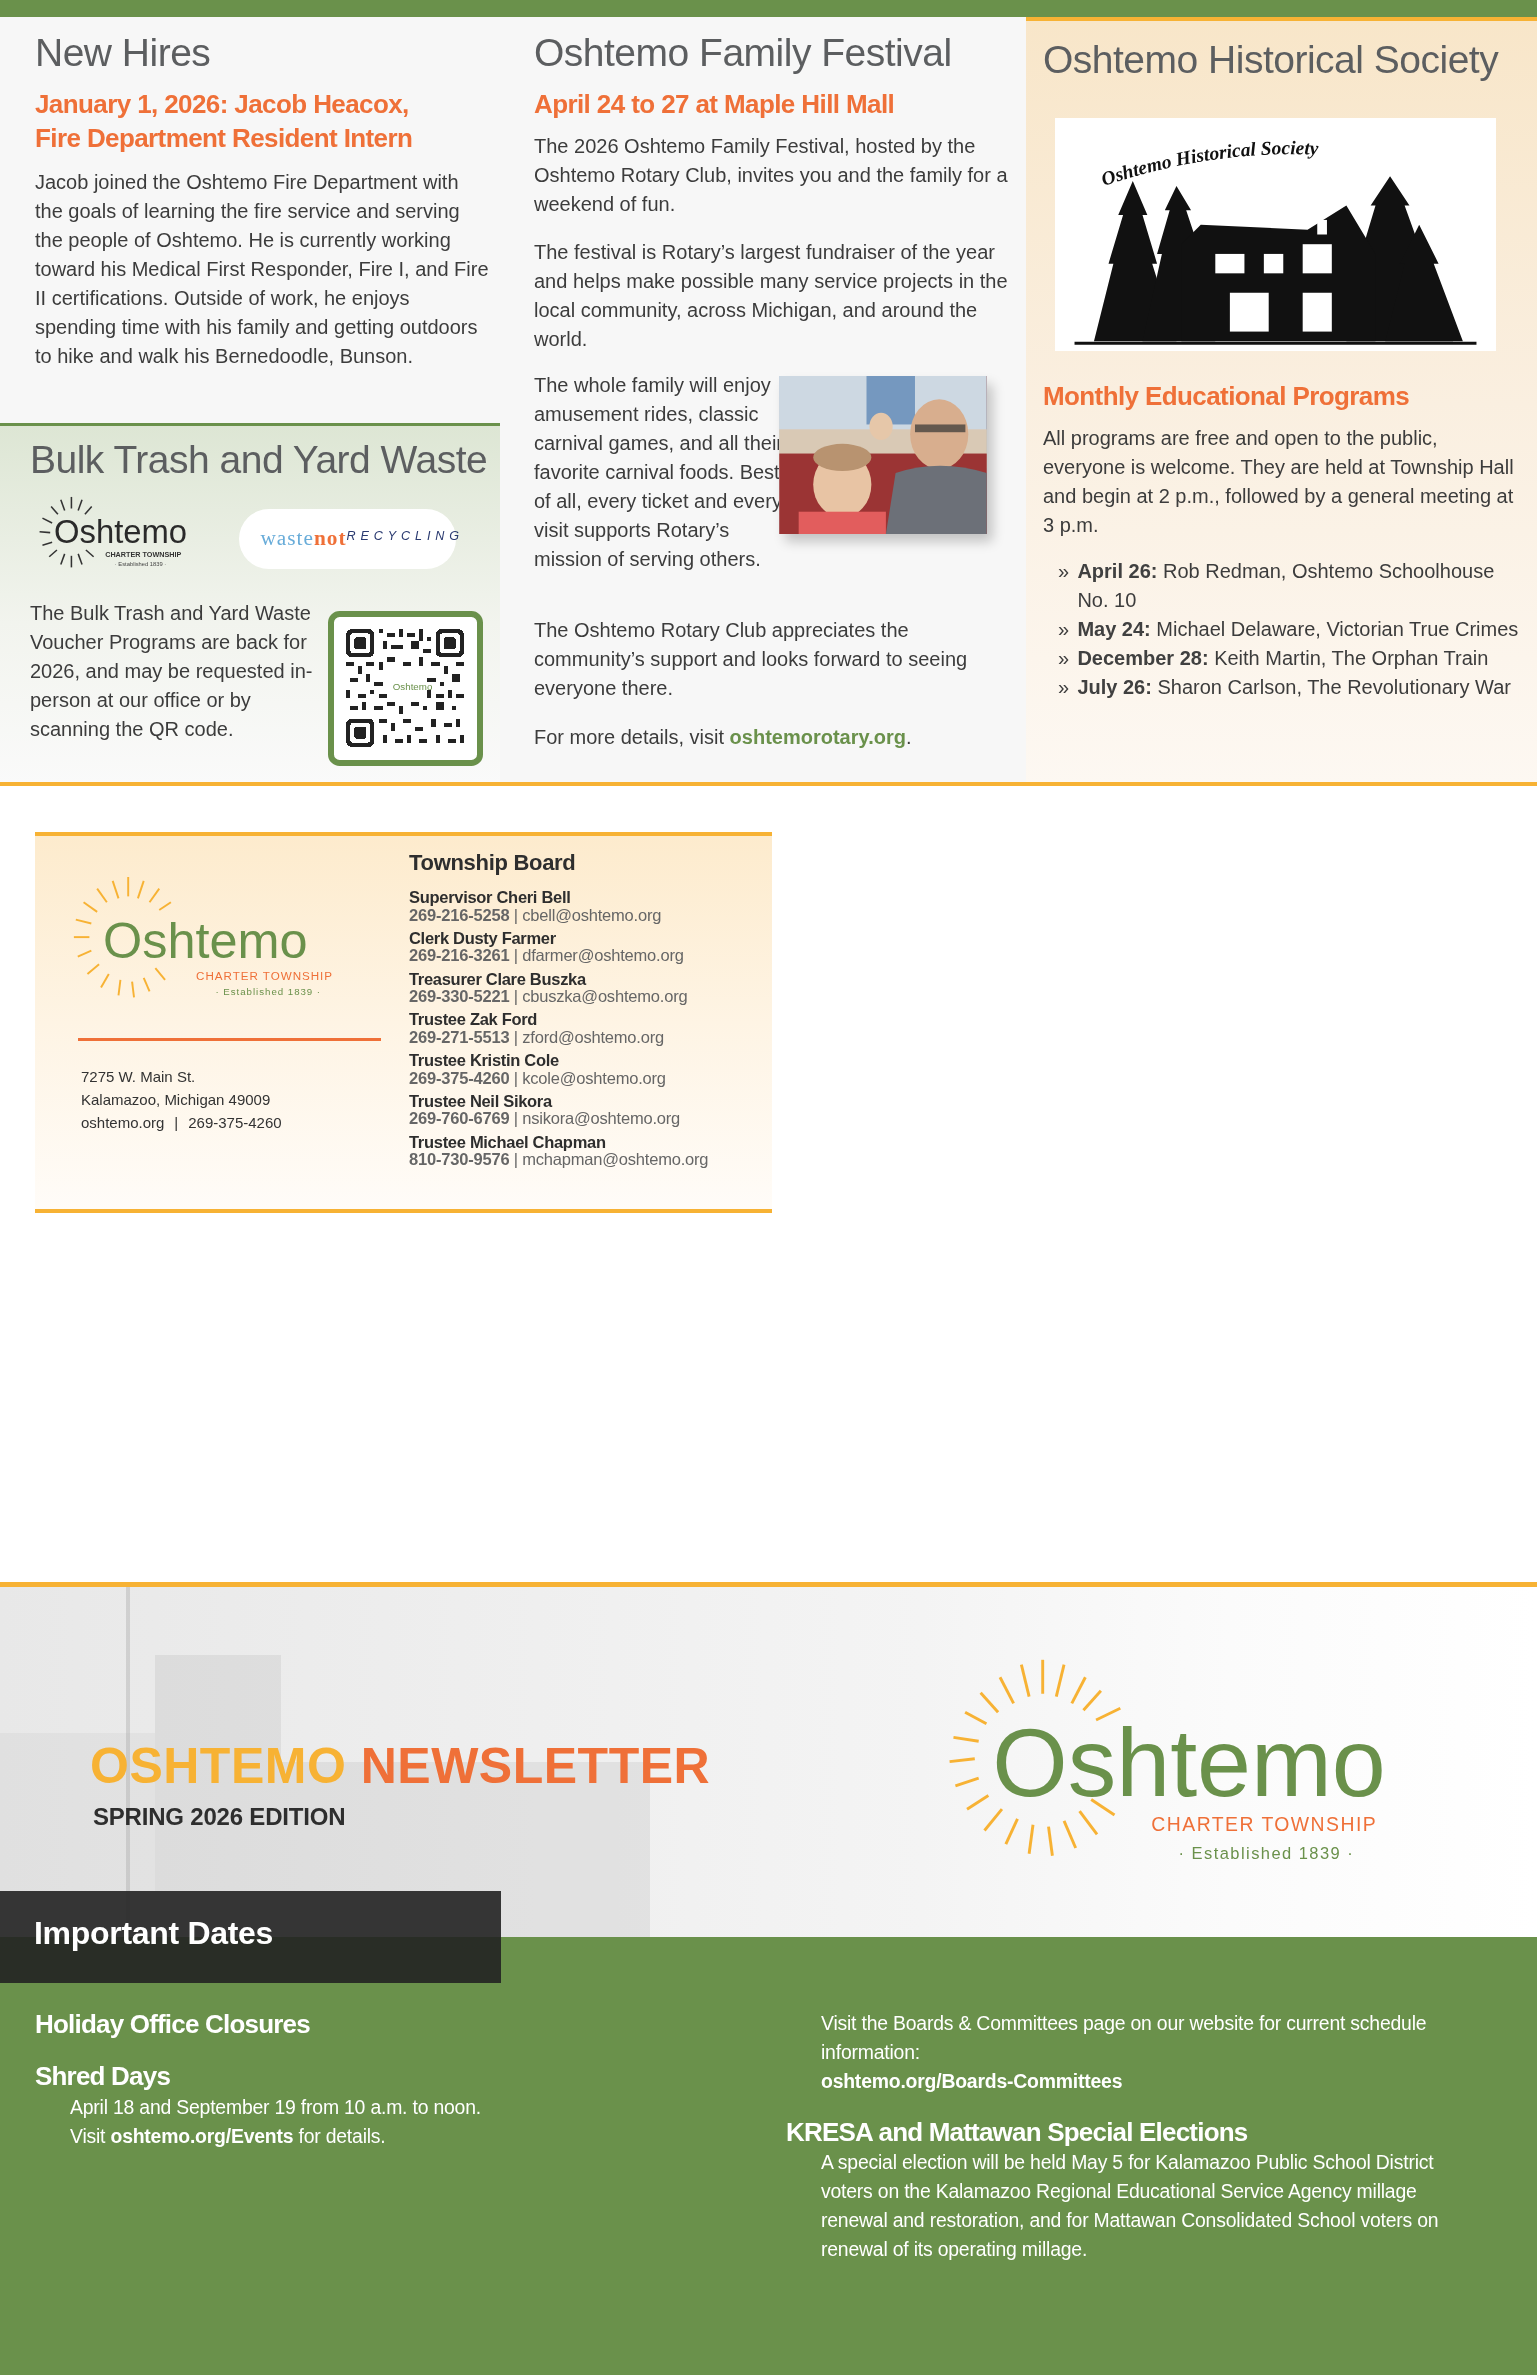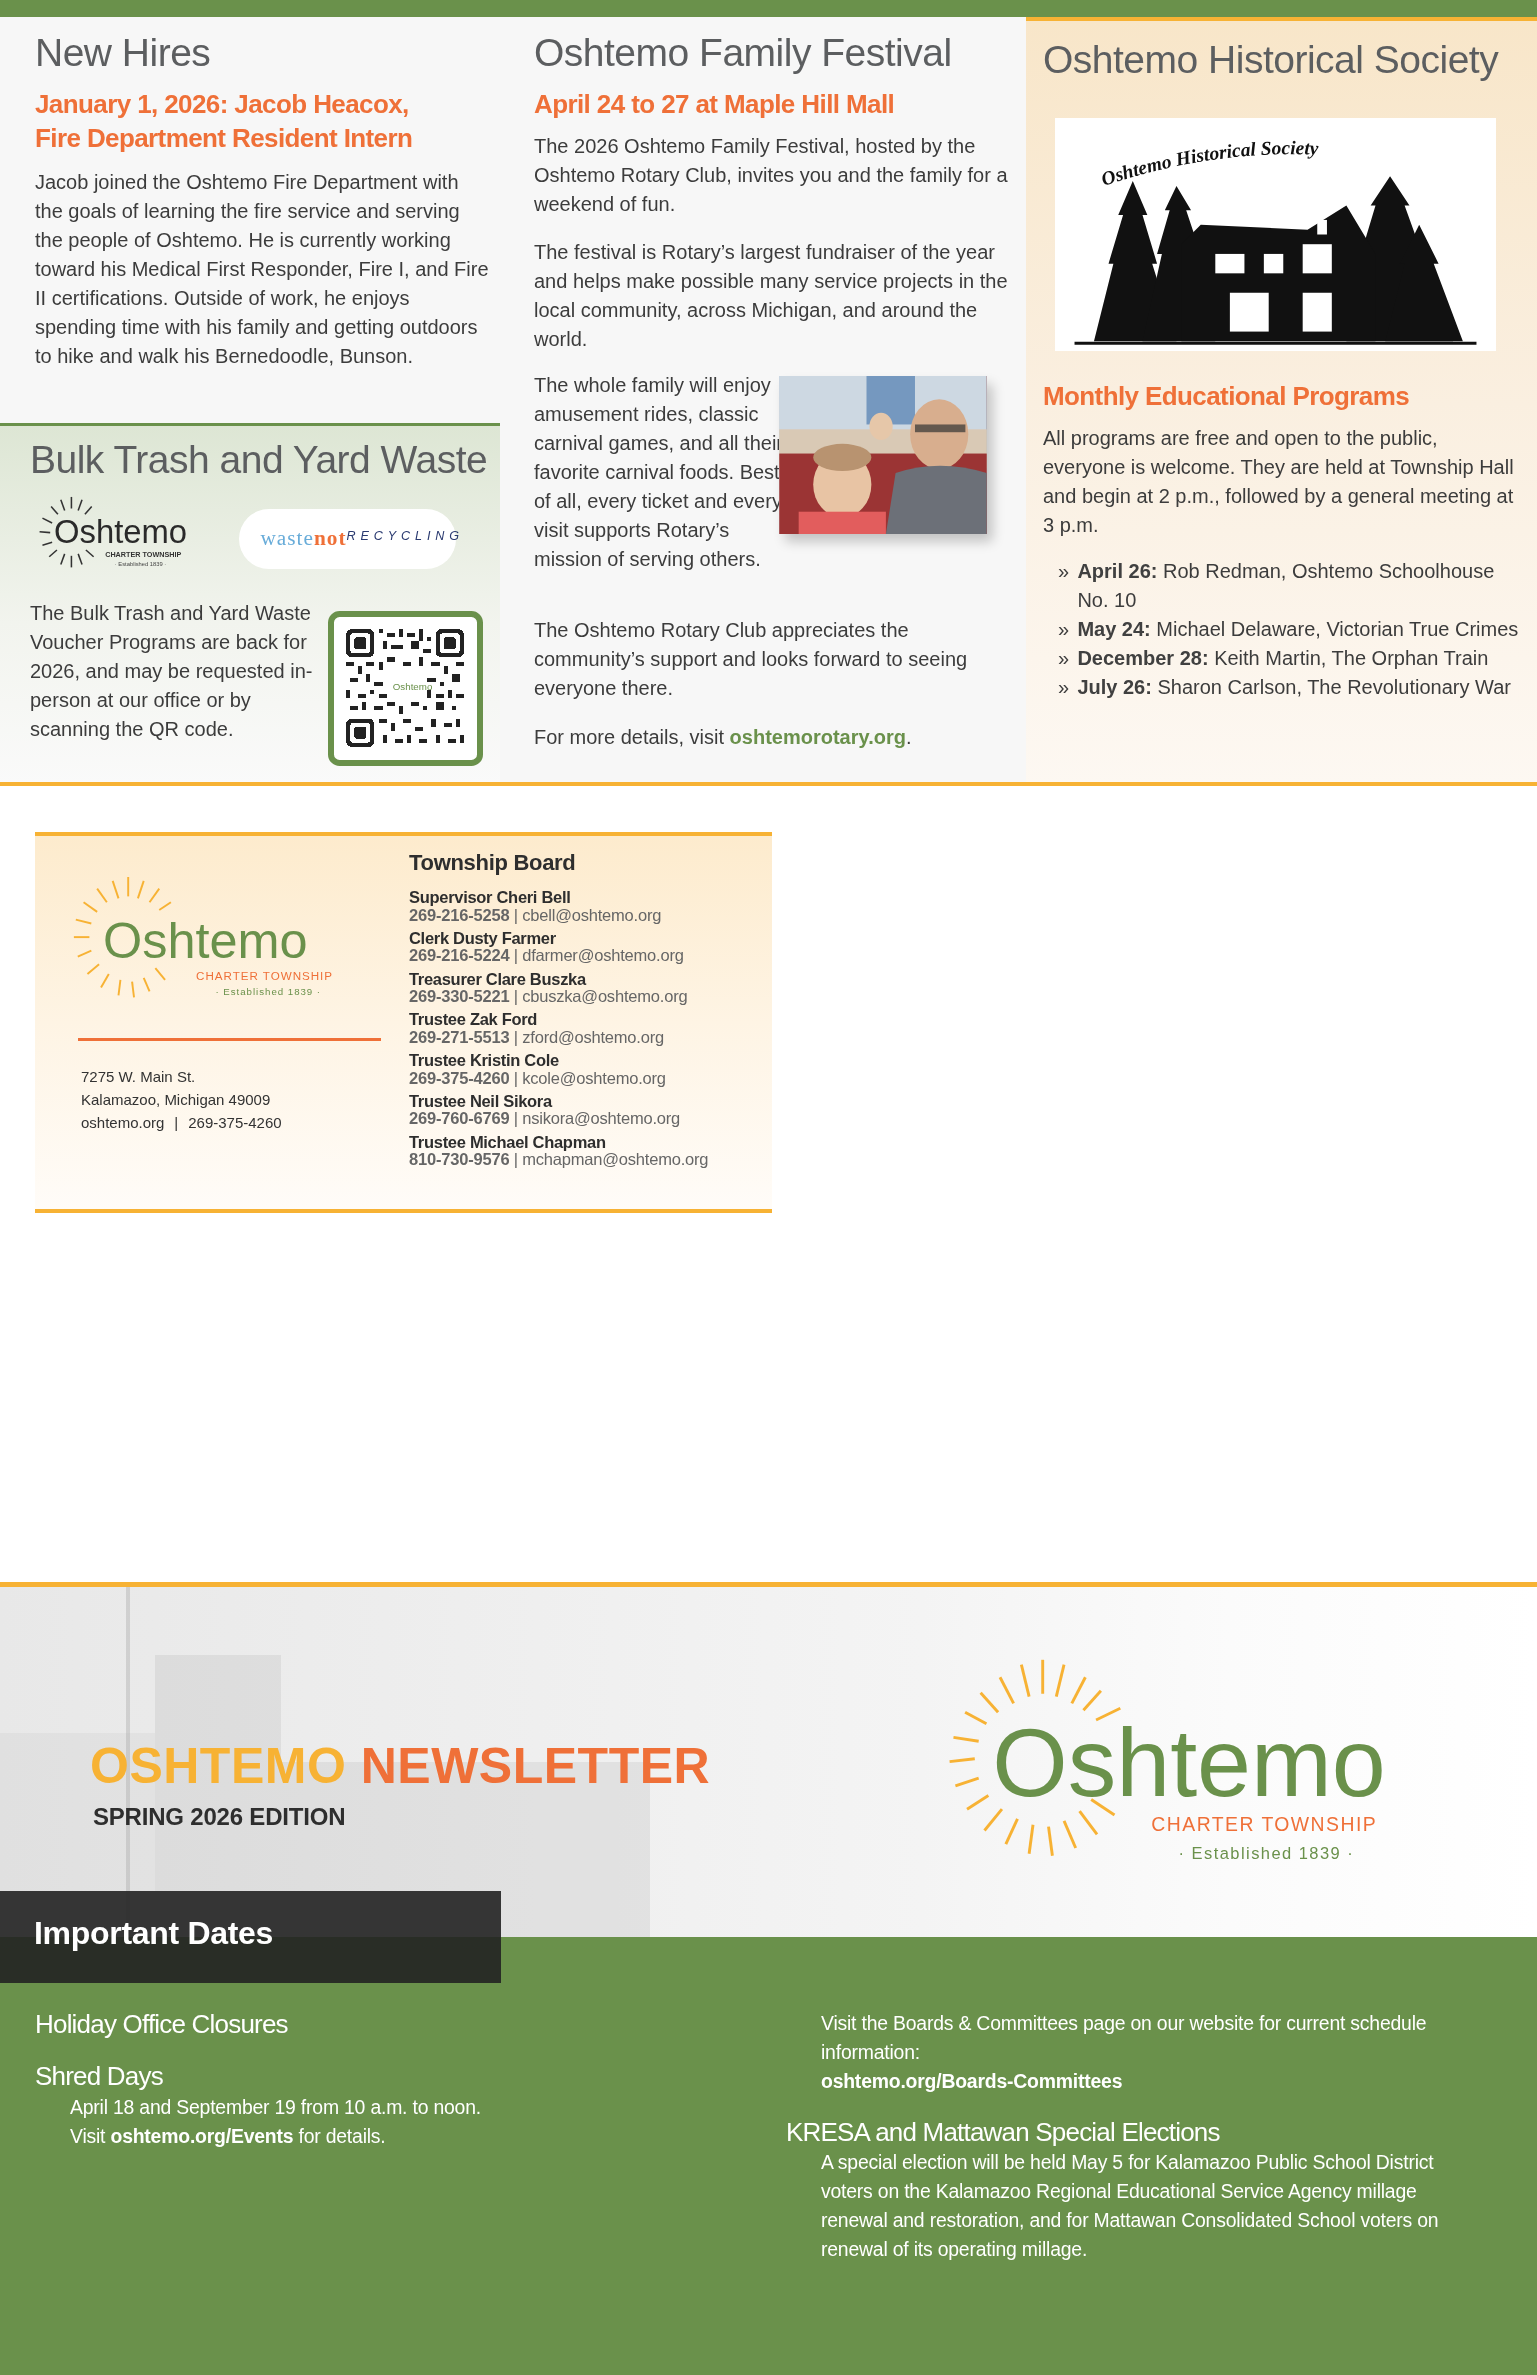--- a/index.html
+++ b/index.html
@@ -90,21 +90,21 @@
   .nl-title { left: 90px; top: 1737px; font-size: 50px; font-weight: 800; letter-spacing: 0.5px; font-family: "Liberation Sans", sans-serif; }
   .nl-title .t1 { color: #f7b234; }
   .nl-title .t2 { color: #ef7038; }
   .nl-edition { left: 93px; top: 1803px; font-size: 24px; font-weight: 700; color: #2e2e2e; letter-spacing: -0.2px; }
   .cover-logo { left: 936px; top: 1650px; width: 485px; height: 233px; }
 
   
   .dates-bg { left: 0; top: 1937px; width: 1537px; height: 439px; background: #6a914b; }
   .dates-tab { left: 0; top: 1891px; width: 501px; height: 92px; background: rgba(34,34,34,0.9); }
   .dates-tab-title { left: 34px; top: 1915px; font-size: 32px; font-weight: 700; color: #fff; letter-spacing: -0.3px; }
-  .dt-head { font-size: 26px; font-weight: 400; color: #fff; letter-spacing: -0.8px; line-height: 1.2; }
+  .dt-head { font-size: 26px; font-weight: 700; color: #fff; letter-spacing: -0.8px; line-height: 1.2; }
   .dt-body { font-size: 19.4px; line-height: 29px; color: #fff; padding-left: 35px; letter-spacing: -0.2px; }
   .dt-body b { font-weight: 700; }
   .dt-left { left: 35px; top: 2009px; width: 699px; }
   .dt-right { left: 786px; top: 2009px; width: 699px; }
   .dt-block { margin-bottom: 21.3px; }
 </style>
 </head>
 <body>
 
 <div class="abs top-band"></div>
@@ -335,21 +335,21 @@
 </div>
 
 <h3 class="abs board-title">Township Board</h3>
 <div class="abs board-list">
   <div class="board-item">
     <span class="board-name">Supervisor Cheri Bell</span>
     <span class="board-contact"><span class="phone">269-216-5258</span> | <a>cbell@oshtemo.org</a></span>
   </div>
   <div class="board-item">
     <span class="board-name">Clerk Dusty Farmer</span>
-    <span class="board-contact"><span class="phone">269-216-5224</span> | <a>dfarmer@oshtemo.org</a></span>
+    <span class="board-contact"><span class="phone">269-216-3261</span> | <a>dfarmer@oshtemo.org</a></span>
   </div>
   <div class="board-item">
     <span class="board-name">Treasurer Clare Buszka</span>
     <span class="board-contact"><span class="phone">269-330-5221</span> | <a>cbuszka@oshtemo.org</a></span>
   </div>
   <div class="board-item">
     <span class="board-name">Trustee Zak Ford</span>
     <span class="board-contact"><span class="phone">269-271-5513</span> | <a>zford@oshtemo.org</a></span>
   </div>
   <div class="board-item">

